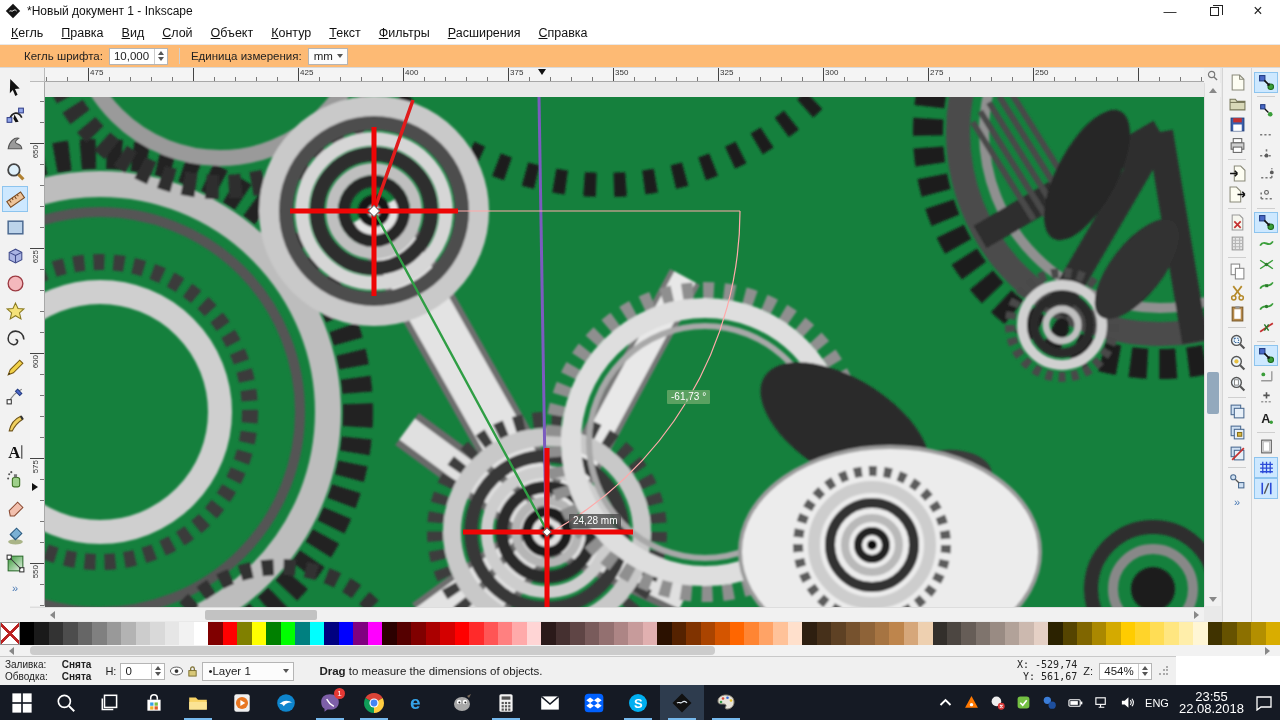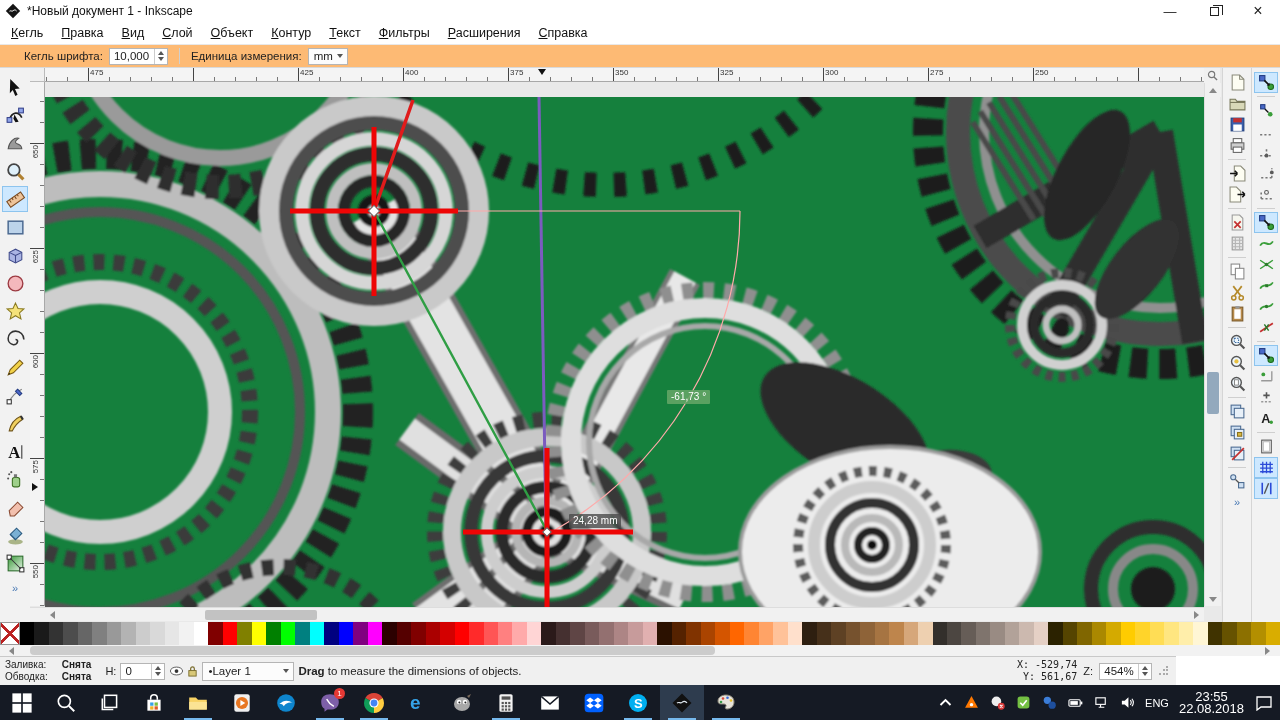--- a/index.html
+++ b/index.html
@@ -78,21 +78,21 @@
  linear-gradient(-45deg,transparent 44%,#b22 44% 56%,transparent 56%),#fff;border:1px solid #999}
 #palette-scroll{position:absolute;left:0;top:645px;width:1280px;height:11px;background:#f2f2f2}
 #p-thumb{position:absolute;left:30px;top:1px;width:685px;height:9px;background:#ccc;border-radius:4px}
 
 #statusbar{position:absolute;left:0;top:656px;width:1176px;height:29px;background:#f0f0f0;border-top:1px solid #c9c9c9;display:flex;align-items:center;font-size:11px;color:#222}
 .fs-grid{display:grid;grid-template-columns:auto auto;column-gap:14px;font-size:10px;line-height:12px;margin-left:5px}
 .fs-grid .v{font-weight:bold}
 .mini-spin .val{min-width:30px}
 .eye-lock{display:flex;align-items:center;gap:3px;margin:0 4px}
 #layer-select{width:92px;height:19px}
-#status-msg{margin-left:4px;font-size:11.5px}
+#status-msg{margin-left:25px;font-size:11.5px}
 #status-right{margin-left:auto;display:flex;align-items:center;gap:6px;padding-right:8px}
 .xy{font-size:10px;line-height:12px;text-align:right;font-family:"DejaVu Sans Mono","Liberation Mono",monospace}
 #grip{width:10px;height:10px;background:
  radial-gradient(circle at 2px 8px,#aaa 1.3px,transparent 1.5px),
  radial-gradient(circle at 6px 8px,#aaa 1.3px,transparent 1.5px),
  radial-gradient(circle at 6px 4px,#aaa 1.3px,transparent 1.5px),
  radial-gradient(circle at 9px 8px,#aaa 1.3px,transparent 1.5px),
  radial-gradient(circle at 9px 4px,#aaa 1.3px,transparent 1.5px),
  radial-gradient(circle at 9px 1px,#aaa 1.3px,transparent 1.5px)}
 

